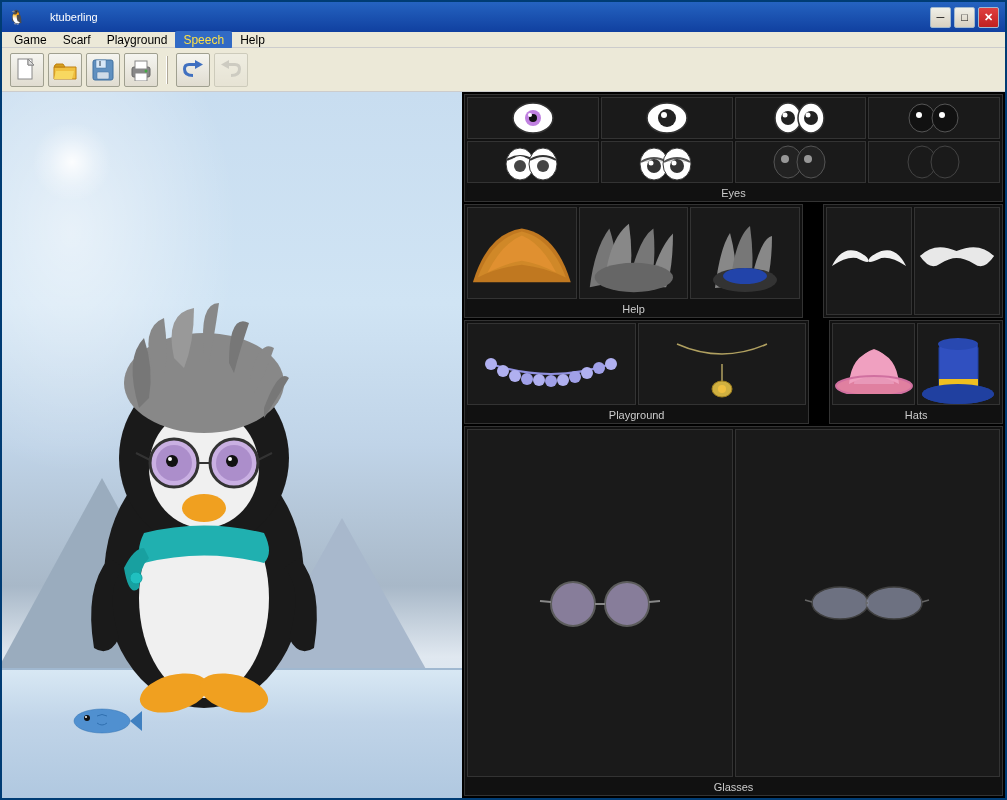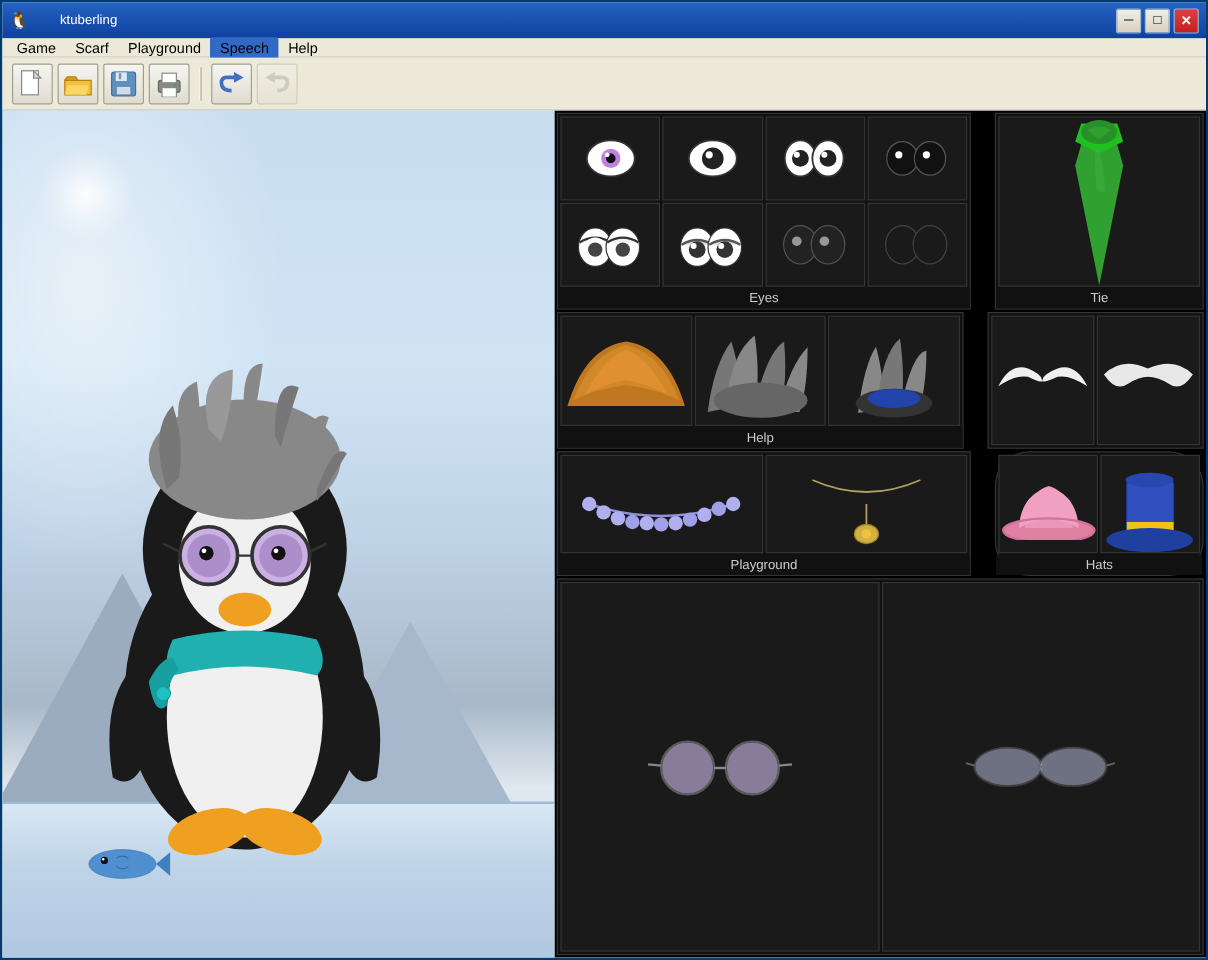--- a/index.html
+++ b/index.html
@@ -80,21 +80,21 @@
       flex-shrink: 0;
     }
     .menu-item {
       padding: 2px 8px;
       cursor: pointer;
       font-size: 12px;
       border-radius: 2px;
     }
     .menu-item.active {
       background: #316ac5;
-      color: #000000;
+      color: #fde047;
     }
 
     
     .toolbar {
       height: 44px;
       background: #ece9d8;
       border-bottom: 1px solid #ccc;
       display: flex;
       align-items: center;
       padding: 4px 8px;
@@ -473,38 +473,20 @@
             <div class="item-cell">
               <svg width="55" height="40" viewBox="0 0 55 40">
                 <ellipse cx="15" cy="20" rx="14" ry="16" fill="#1a1a1a" stroke="#444" stroke-width="1"></ellipse>
                 <ellipse cx="38" cy="20" rx="14" ry="16" fill="#1a1a1a" stroke="#444" stroke-width="1"></ellipse>
               </svg>
             </div>
           </div>
           <div class="section-title">Eyes</div>
         </div>
 
-        <div class="section-block" style="flex:1;">
-          <div class="section-items" style="grid-template-columns:1fr; height:155px;">
-            <div class="item-cell">
-
-              <svg width="80" height="140" viewBox="0 0 80 140">
-                <path d="M30 5 L50 5 L60 40 L40 140 L20 40 Z" fill="#30a030"></path>
-                <path d="M25 5 L55 5 L60 20 L40 30 L20 20 Z" fill="#20c020"></path>
-                <path d="M30 5 L50 5 L48 15 L40 20 L32 15 Z" fill="#40c040"></path>
-
-                <ellipse cx="40" cy="12" rx="15" ry="10" fill="#289028"></ellipse>
-                <path d="M30 10 Q40 5 50 10 Q45 15 40 18 Q35 15 30 10" fill="#30a030"></path>
-
-                <path d="M38 25 Q42 25 45 60 Q42 65 38 60 Q35 30 38 25" fill="#40b040" opacity="0.5"></path>
-              </svg>
-            </div>
-          </div>
-          <div class="section-title">Tie</div>
-        </div>
       </div>
 
       <div class="section-row">
         <div class="section-block">
           <div class="section-items" style="grid-template-columns:1fr 1fr 1fr; height:110px;">
             <div class="item-cell">
 
               <svg width="110" height="80" viewBox="0 0 110 80">
                 <path d="M5 70 Q20 20 55 15 Q90 20 105 70 Z" fill="#c07820"></path>
                 <path d="M10 65 Q25 25 55 18 Q85 25 100 65 Q80 55 55 52 Q30 55 10 65 Z" fill="#d08828"></path>
@@ -578,21 +560,21 @@
                 <path d="M15 15 Q60 35 105 15" stroke="#b0a060" stroke-width="1.5" fill="none"></path>
                 <path d="M60 35 L60 55" stroke="#b0a060" stroke-width="1.5"></path>
                 <ellipse cx="60" cy="60" rx="10" ry="8" fill="#d0b040" stroke="#a08020" stroke-width="1"></ellipse>
                 <circle cx="60" cy="60" r="4" fill="#f0c040"></circle>
               </svg>
             </div>
           </div>
           <div class="section-title">Playground</div>
         </div>
 
-        <div class="section-block" style="flex:1;border-radius:29px;">
+        <div class="section-block" style="flex:1;">
           <div class="section-items" style="grid-template-columns:1fr 1fr; height:130px;">
             <div class="item-cell">
 
               <svg width="80" height="60" viewBox="0 0 80 60">
                 <ellipse cx="40" cy="52" rx="38" ry="10" fill="#e080a0"></ellipse>
                 <path d="M20 50 Q22 20 40 15 Q58 20 60 50 Z" fill="#e898b8"></path>
                 <path d="M15 50 Q17 22 40 16 Q63 22 65 50 Q52 43 40 42 Q28 43 15 50 Z" fill="#f0a0c0"></path>
                 <ellipse cx="40" cy="52" rx="38" ry="10" fill="none" stroke="#d070a0" stroke-width="2"></ellipse>
               </svg>
             </div>
@@ -630,19 +612,20 @@
 
               <svg width="130" height="50" viewBox="0 0 130 50">
                 <ellipse cx="38" cy="25" rx="28" ry="16" fill="#c0c8e8" opacity="0.5" stroke="#666" stroke-width="1.5"></ellipse>
                 <ellipse cx="92" cy="25" rx="28" ry="16" fill="#c0c8e8" opacity="0.5" stroke="#666" stroke-width="1.5"></ellipse>
                 <line x1="66" y1="25" x2="64" y2="25" stroke="#666" stroke-width="1.5"></line>
                 <line x1="3" y1="22" x2="10" y2="24" stroke="#666" stroke-width="1.5"></line>
                 <line x1="120" y1="24" x2="127" y2="22" stroke="#666" stroke-width="1.5"></line>
               </svg>
             </div>
           </div>
+          <div class="section-title">Glasses</div>
         </div>
 
       </div>
 
     </div>
   </div>
 </div>
 
 </body></html>

